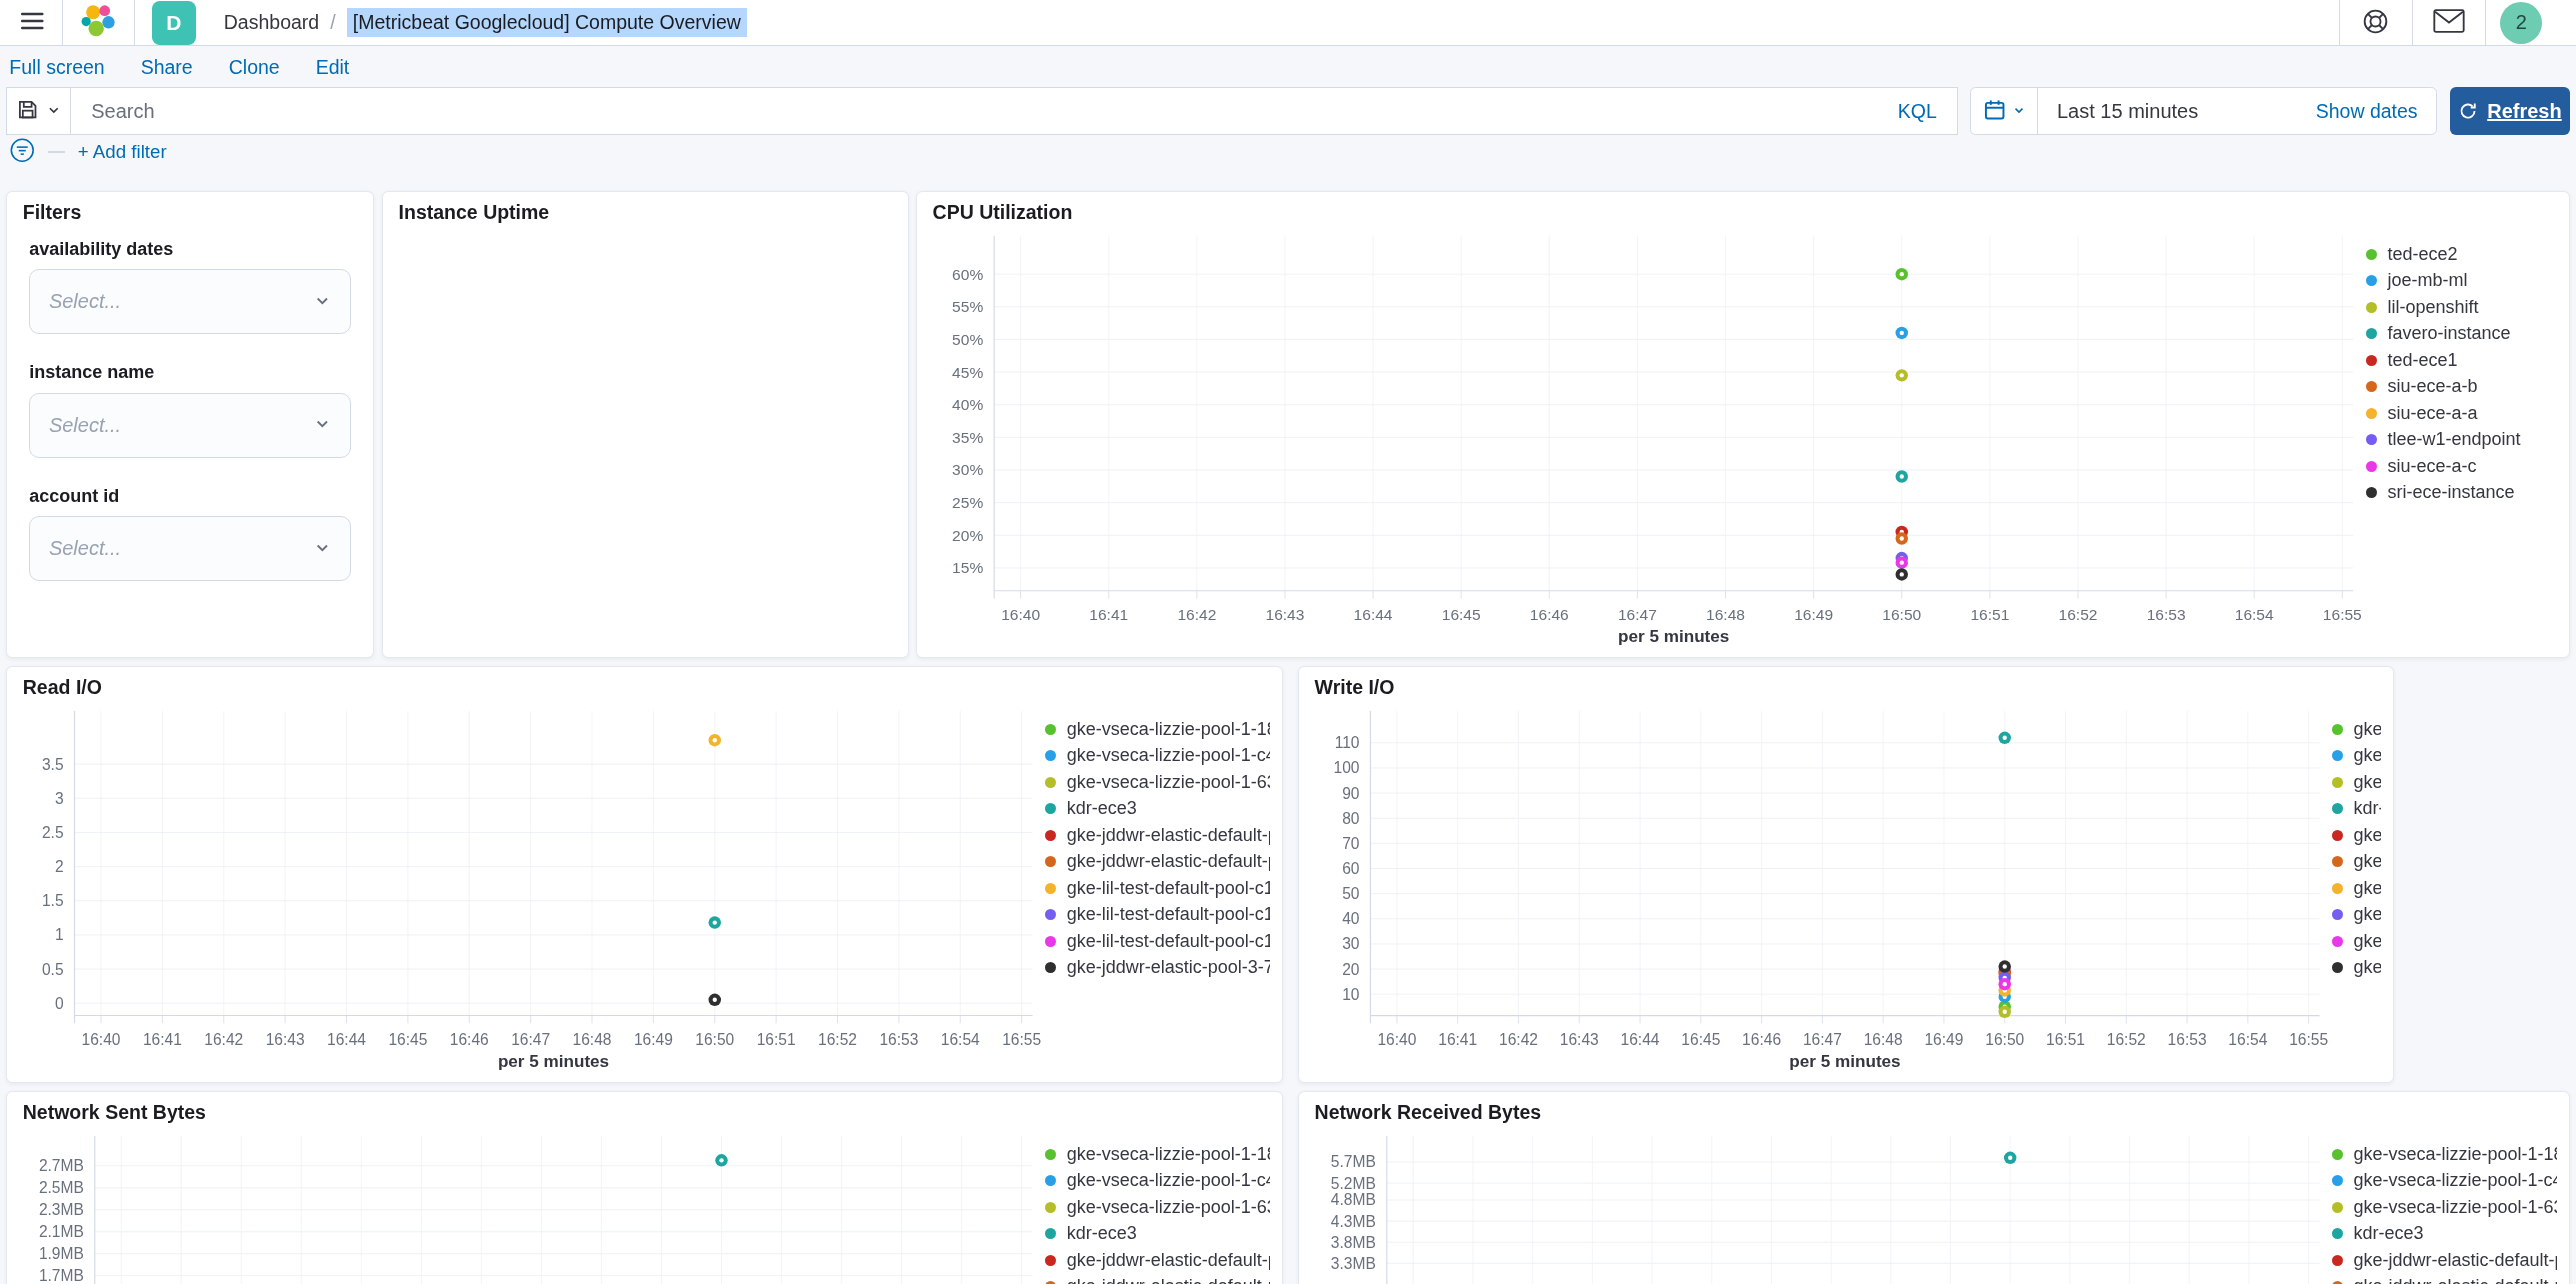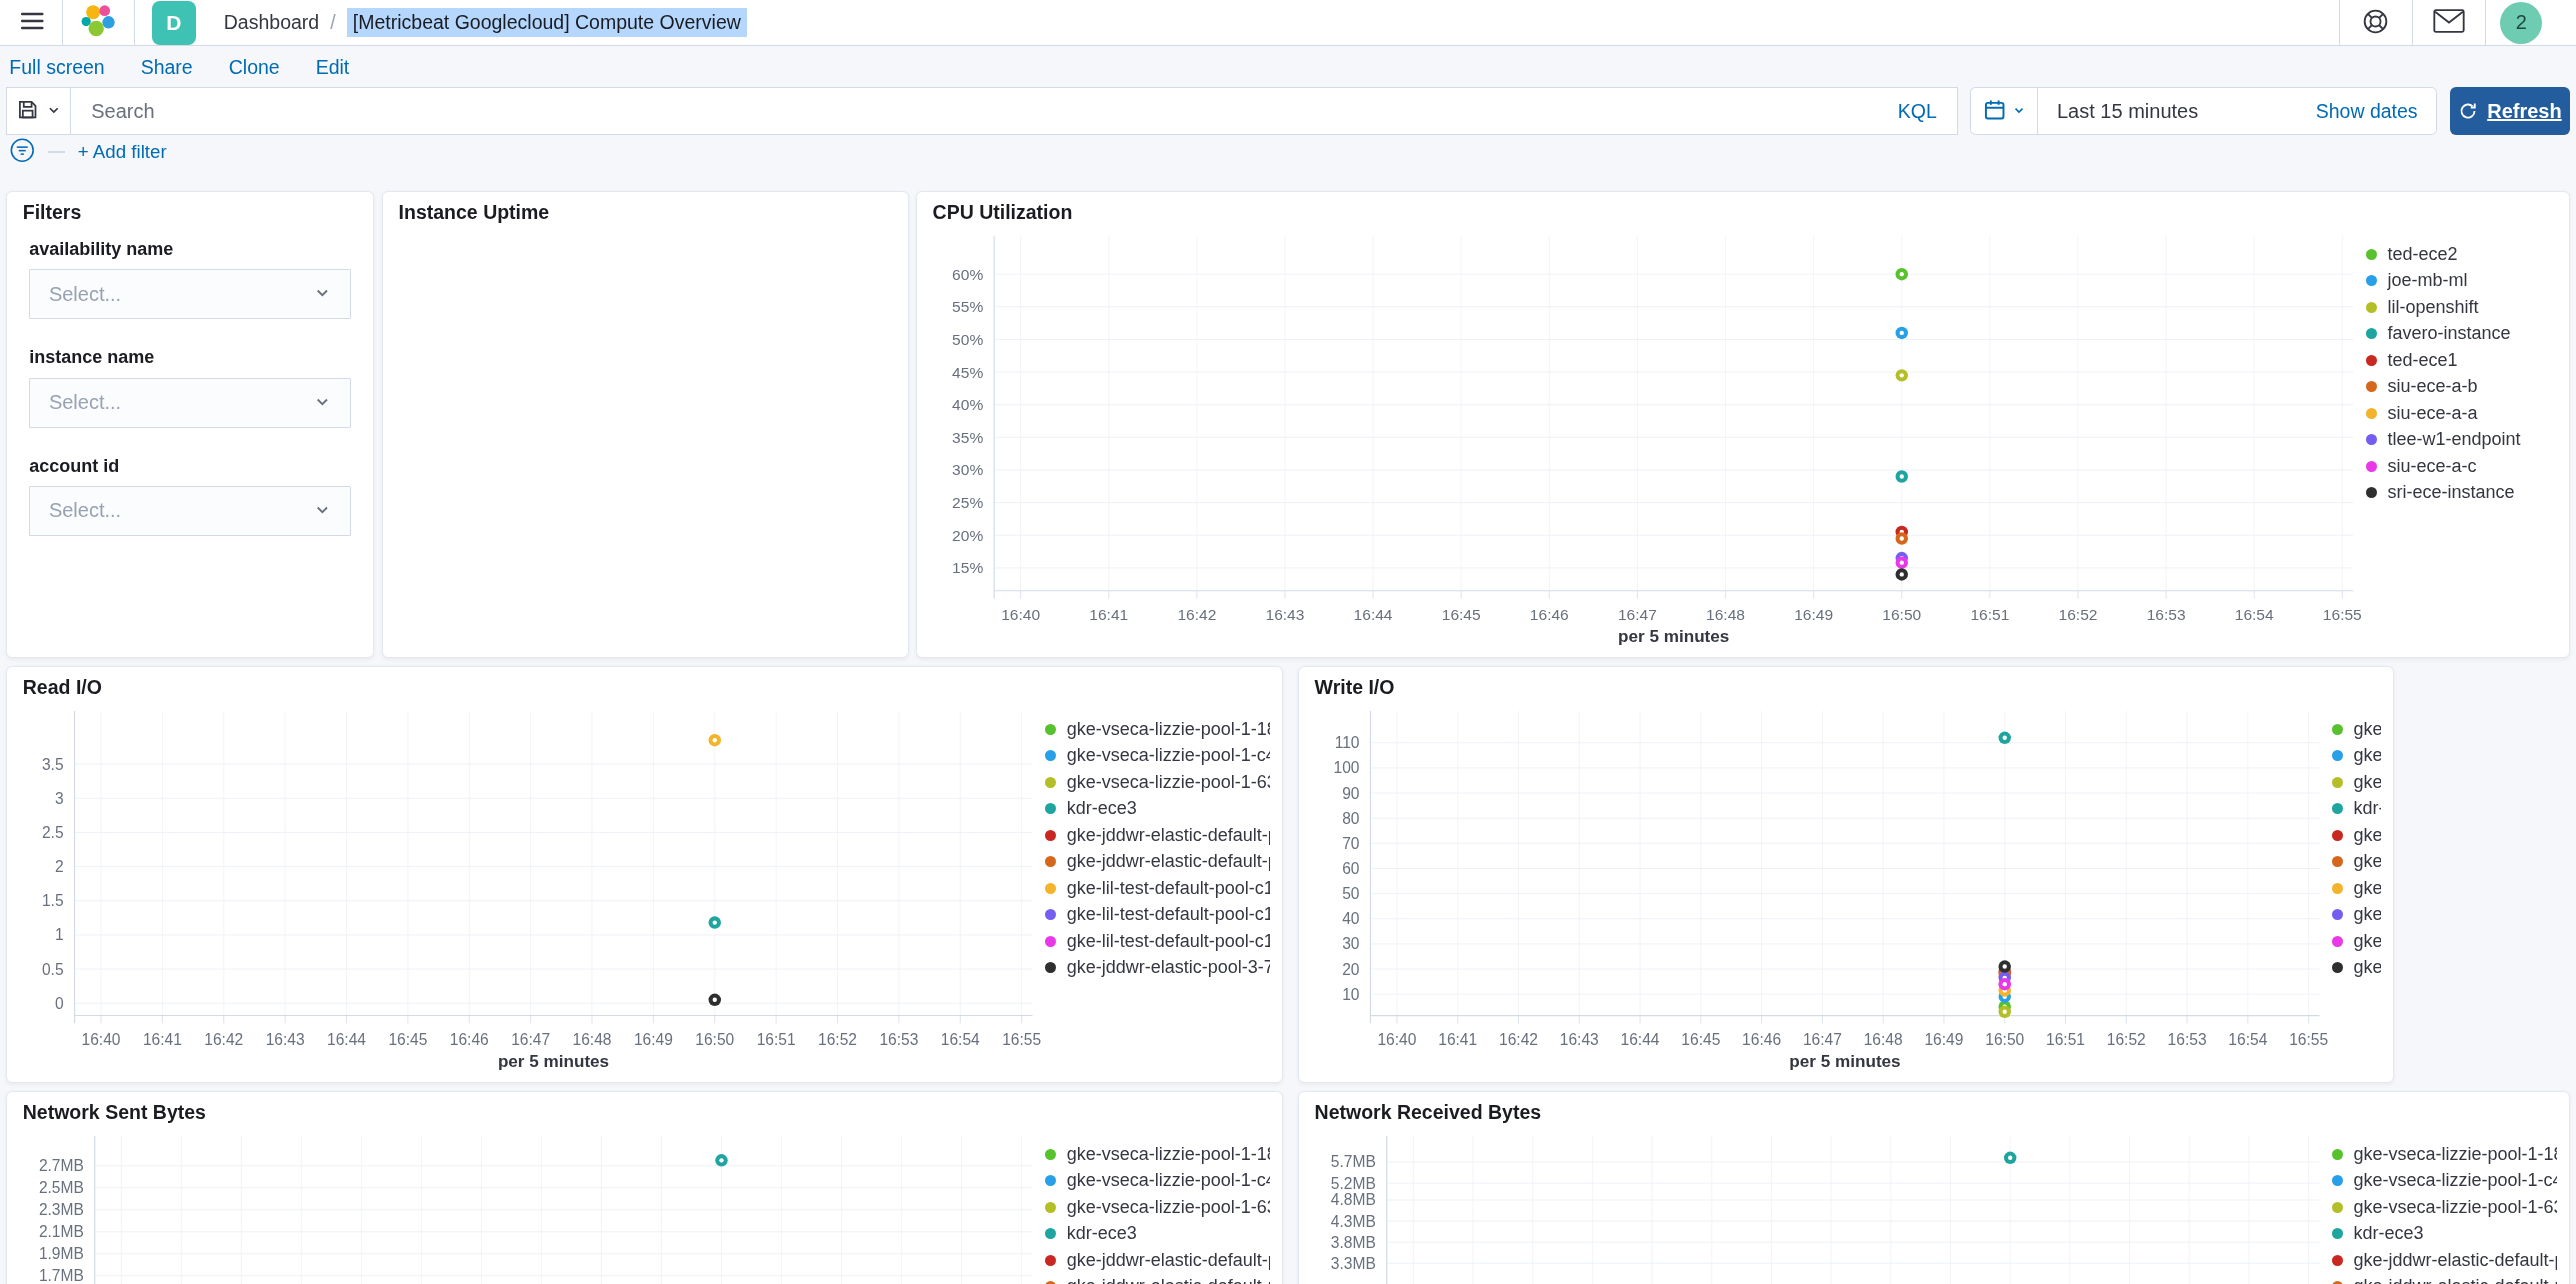--- a/index.html
+++ b/index.html
@@ -57,22 +57,22 @@
   #p-cpu      { left: 916px; top: 191px; width: 1654px; height: 467px; }
   #p-read     { left: 6.2px;    top: 666px; width: 1277px; height: 417px; }
   #p-write    { left: 1298px; top: 666px; width: 1096px; height: 417px; }
   #p-sent     { left: 6.2px;    top: 1091px; width: 1277px; height: 417px; }
   #p-recv     { left: 1298px; top: 1091px; width: 1272px; height: 417px; }
 
   
   .filters-body { position: absolute; top: 47px; left: 22px; right: 22px; }
   .filter-field { margin-bottom: 28px; }
   .filter-field .flabel { font-size: 18px; font-weight: 700; color: #1a1c21; margin-bottom: 9.3px; }
-  .fselect { height: 50px; background: #fbfcfd; border: 0.8px solid #d3dae6; border-radius: 1px; display: flex;
-             align-items: center; padding: 0 18.7px; cursor: pointer; }
+  .fselect { height: 65px; background: #fbfcfd; border: 0.8px solid #d3dae6; border-radius: 10px; display: flex;
+             align-items: center; padding: 0 18.7px; cursor: pointer; font-style: italic; }
   .fselect .ph { color: #98a2b3; font-size: 20px; flex: 1; }
 
   
   .gauge-wrap { position: absolute; inset: 34px 12.5px 7.8px 12.5px; }
   .gauge-value { font-size: 78px; fill: #58585a; }
   .gauge-label { font-size: 50px; fill: #9b9b9b; }
 
   
   .chart-wrap { position: absolute; inset: 36px 12.5px 4.7px 12.5px; display: flex; }
   .chart-plot { flex: 1; position: relative; cursor: crosshair; }
@@ -210,21 +210,21 @@
     </svg>
   </span>
   <div class="filter-dash"></div>
   <span class="add-filter">+ Add filter</span>
 </div>
 
 <div class="panel" id="p-filters">
   <div class="panel-title">Filters</div>
   <div class="filters-body" id="filters-body">
       <div class="filter-field">
-        <div class="flabel">availability name</div>
+        <div class="flabel">availability dates</div>
         <div class="fselect">
           <span class="ph">Select...</span>
           <span><svg width="18.7" height="18.7" viewBox="0 0 20 20" fill="none" stroke="#69707d" stroke-width="2">
               <path d="M5 8 l5 5 l5 -5"></path>
             </svg></span>
         </div>
       </div>
       <div class="filter-field">
         <div class="flabel">instance name</div>
         <div class="fselect">

